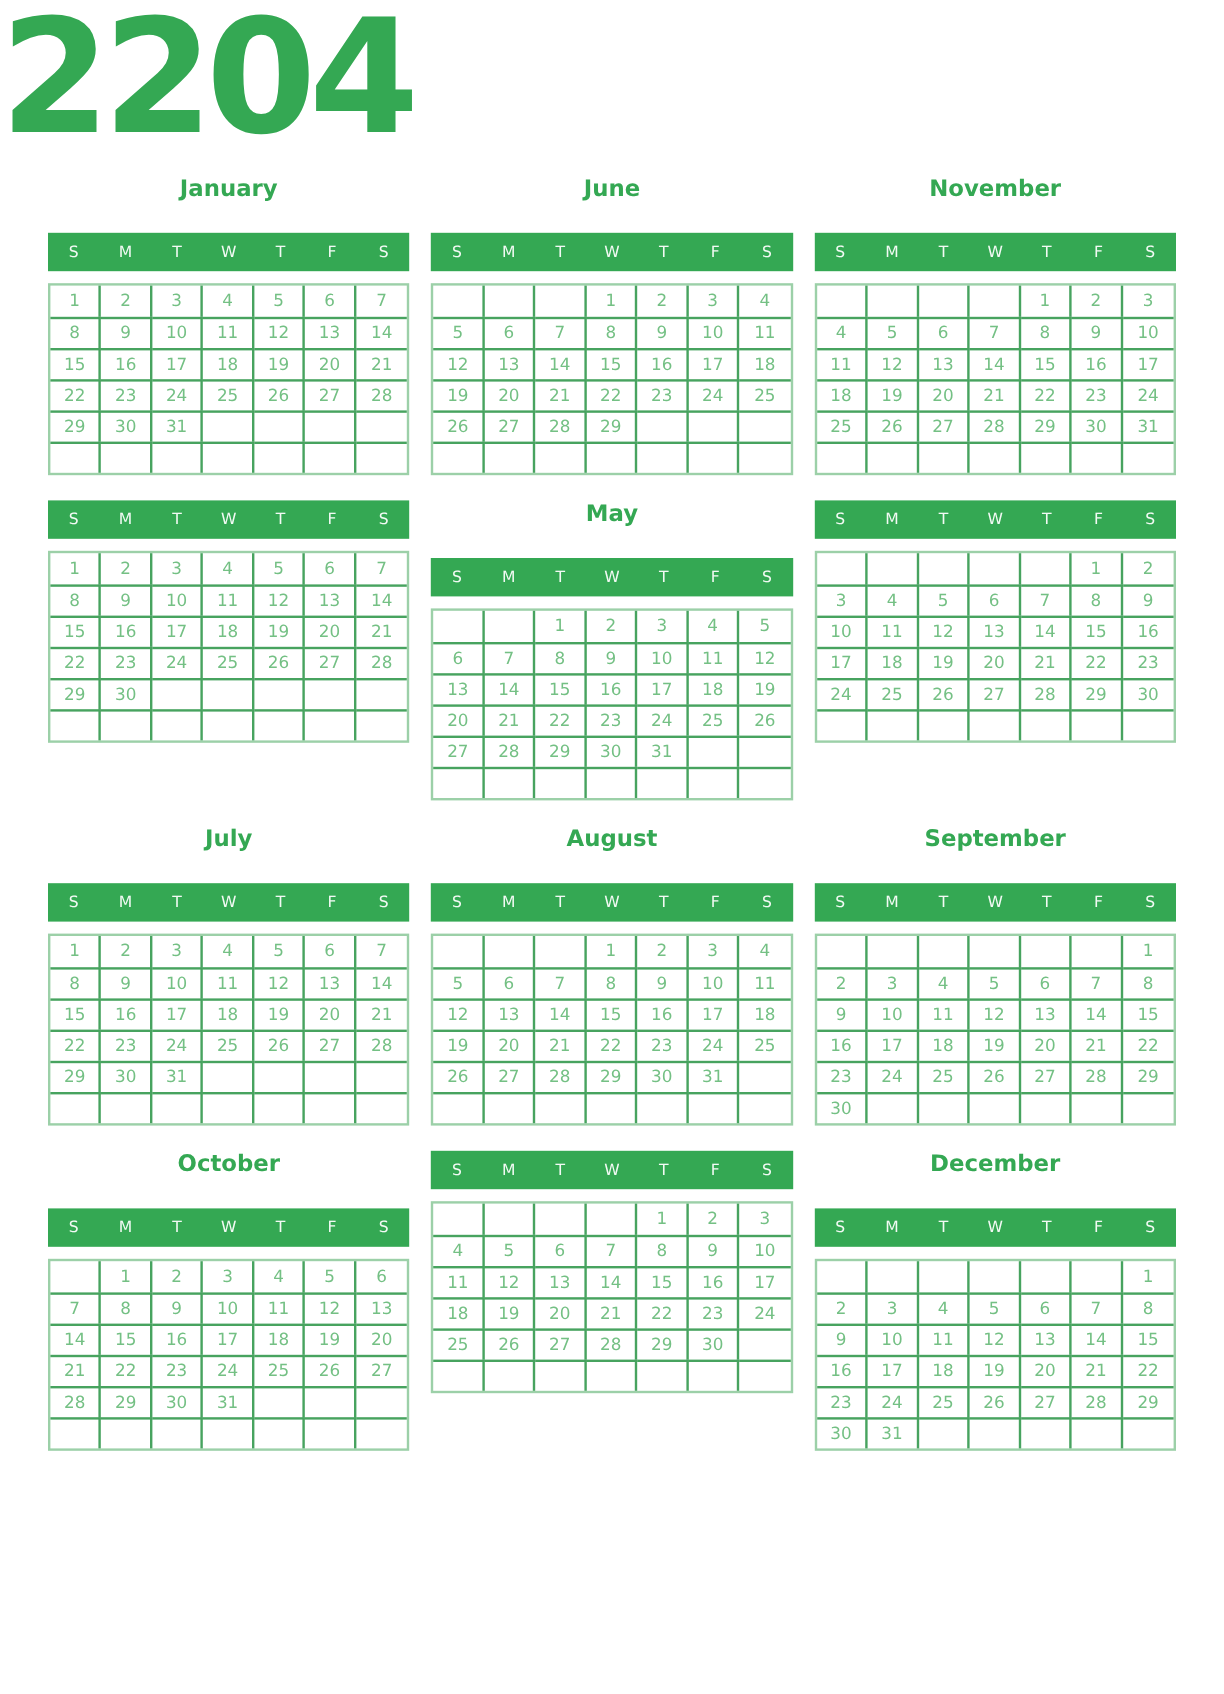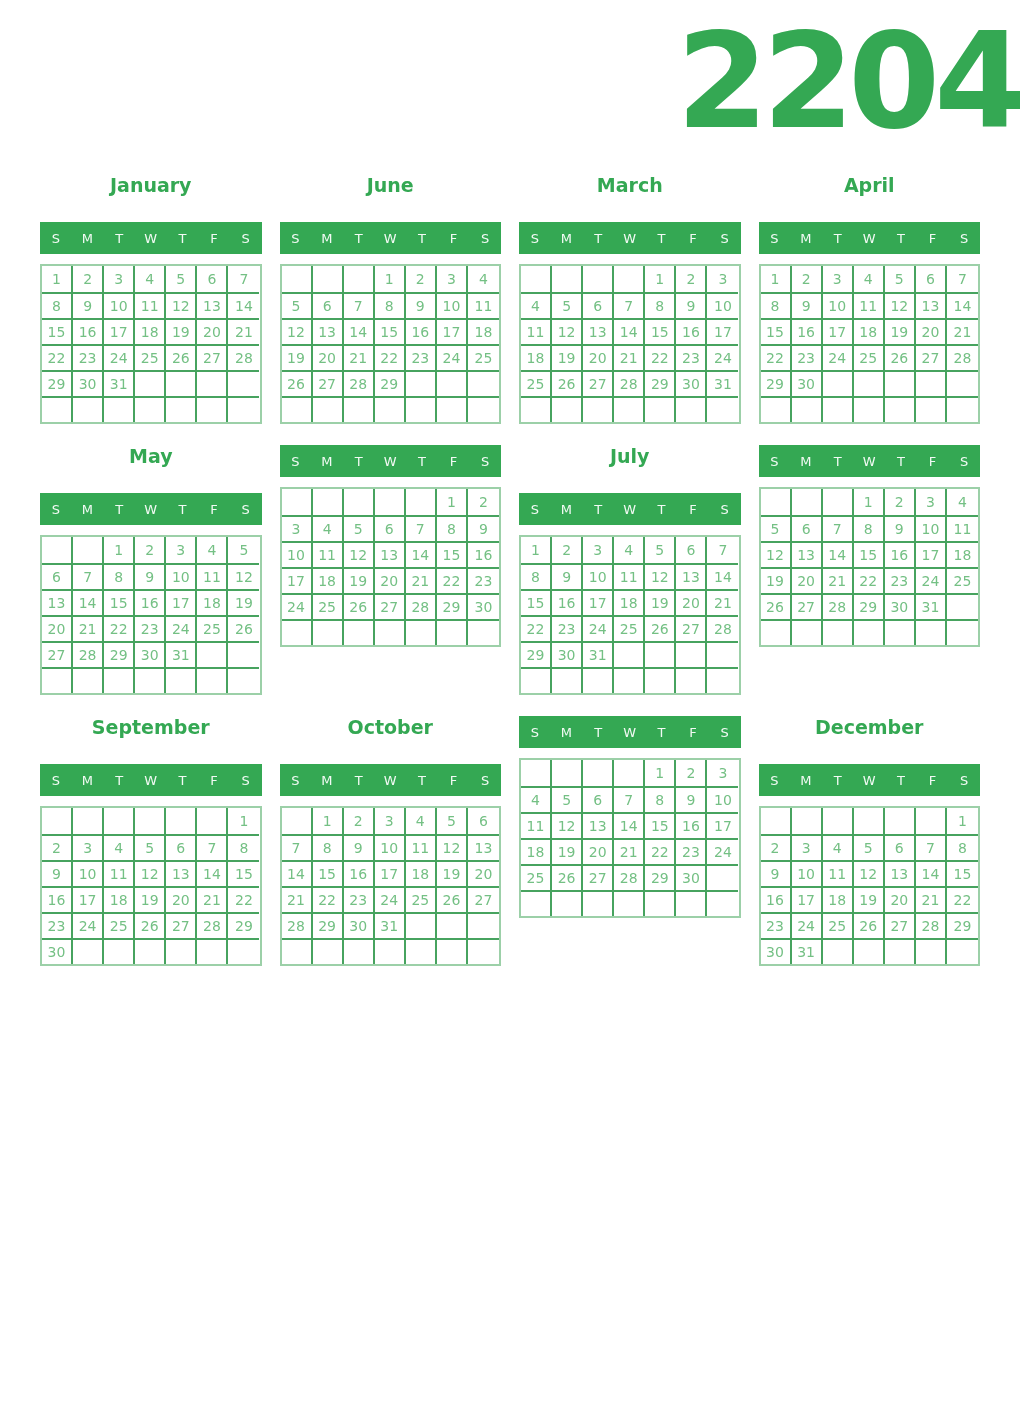--- a/index.html
+++ b/index.html
@@ -15,33 +15,33 @@
   body {
     width: 1020px;
     height: 1412px;
     background: var(--bg);
     font-family: "DejaVu Sans", "Liberation Sans", sans-serif;
     overflow: hidden;
   }
   .page { width: 1020px; height: 1412px; position: relative; }
   .year {
     margin: 0;
-    padding-top: 16px;
+    padding-top: 0;
     height: 130px;
     line-height: 130px;
-    text-align: right;
+    text-align: left;
     font-size: 132px;
     font-weight: 700;
     letter-spacing: -6px;
     color: var(--accent);
   }
   .months {
-    margin: 44px 40px 0 40px;
+    margin: 16px 40px 0 40px;
     display: grid;
-    grid-template-columns: repeat(4, 1fr);
+    grid-template-columns: repeat(3, 1fr);
     column-gap: 18px;
     row-gap: 21px;
   }
   .month { width: 100%; }
   .month-name {
     margin: 0 0 26px 0;
     height: 22px;
     line-height: 22px;
     font-size: 19px;
     font-weight: 700;
@@ -193,21 +193,21 @@
           <div class="day-cell"></div>
           <div class="day-cell"></div>
           <div class="day-cell"></div>
           <div class="day-cell"></div>
           <div class="day-cell"></div>
           <div class="day-cell"></div>
           <div class="day-cell"></div>
         </div>
       </section>
       <section class="month">
-        <h2 class="month-name">March</h2>
+        <h2 class="month-name">November</h2>
         <div class="weekday-row">
           <span class="weekday-label">S</span>
           <span class="weekday-label">M</span>
           <span class="weekday-label">T</span>
           <span class="weekday-label">W</span>
           <span class="weekday-label">T</span>
           <span class="weekday-label">F</span>
           <span class="weekday-label">S</span>
         </div>
         <div class="month-grid">
@@ -249,21 +249,20 @@
           <div class="day-cell"></div>
           <div class="day-cell"></div>
           <div class="day-cell"></div>
           <div class="day-cell"></div>
           <div class="day-cell"></div>
           <div class="day-cell"></div>
           <div class="day-cell"></div>
         </div>
       </section>
       <section class="month">
-        <h2 class="month-name">April</h2>
         <div class="weekday-row">
           <span class="weekday-label">S</span>
           <span class="weekday-label">M</span>
           <span class="weekday-label">T</span>
           <span class="weekday-label">W</span>
           <span class="weekday-label">T</span>
           <span class="weekday-label">F</span>
           <span class="weekday-label">S</span>
         </div>
         <div class="month-grid">
@@ -472,20 +471,21 @@
           <div class="day-cell"></div>
           <div class="day-cell"></div>
           <div class="day-cell"></div>
           <div class="day-cell"></div>
           <div class="day-cell"></div>
           <div class="day-cell"></div>
           <div class="day-cell"></div>
         </div>
       </section>
       <section class="month">
+        <h2 class="month-name">August</h2>
         <div class="weekday-row">
           <span class="weekday-label">S</span>
           <span class="weekday-label">M</span>
           <span class="weekday-label">T</span>
           <span class="weekday-label">W</span>
           <span class="weekday-label">T</span>
           <span class="weekday-label">F</span>
           <span class="weekday-label">S</span>
         </div>
         <div class="month-grid">

